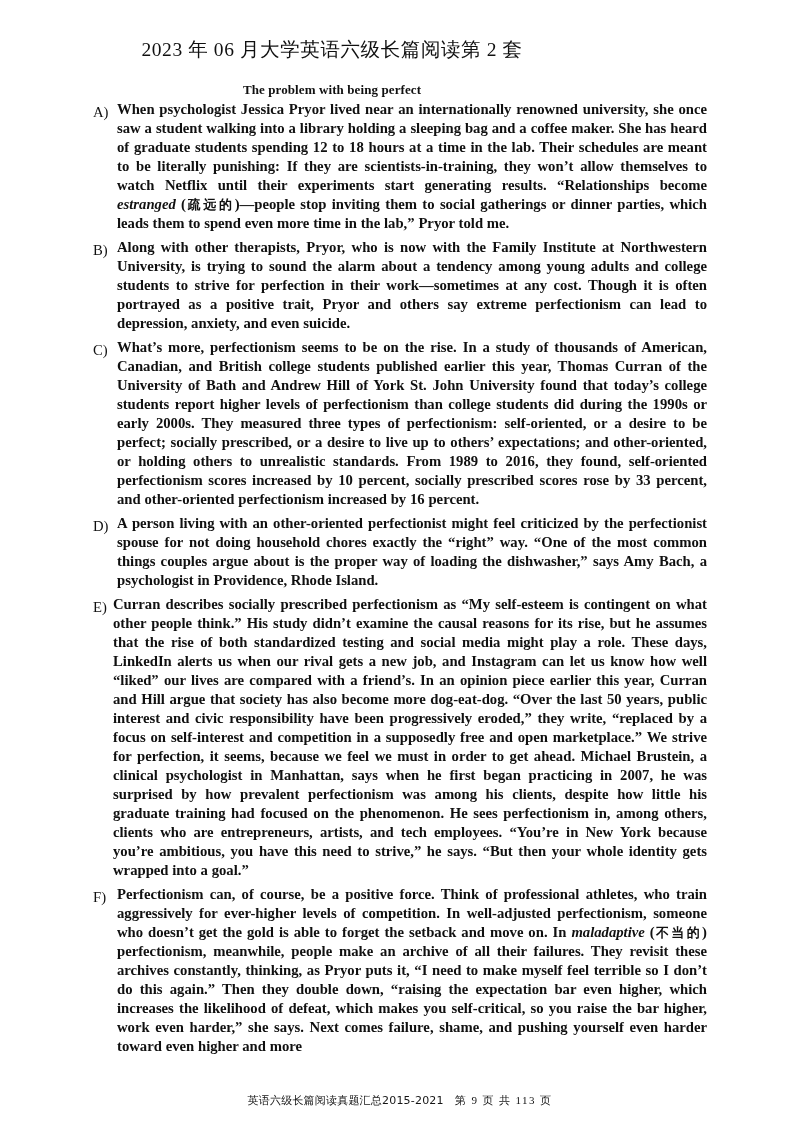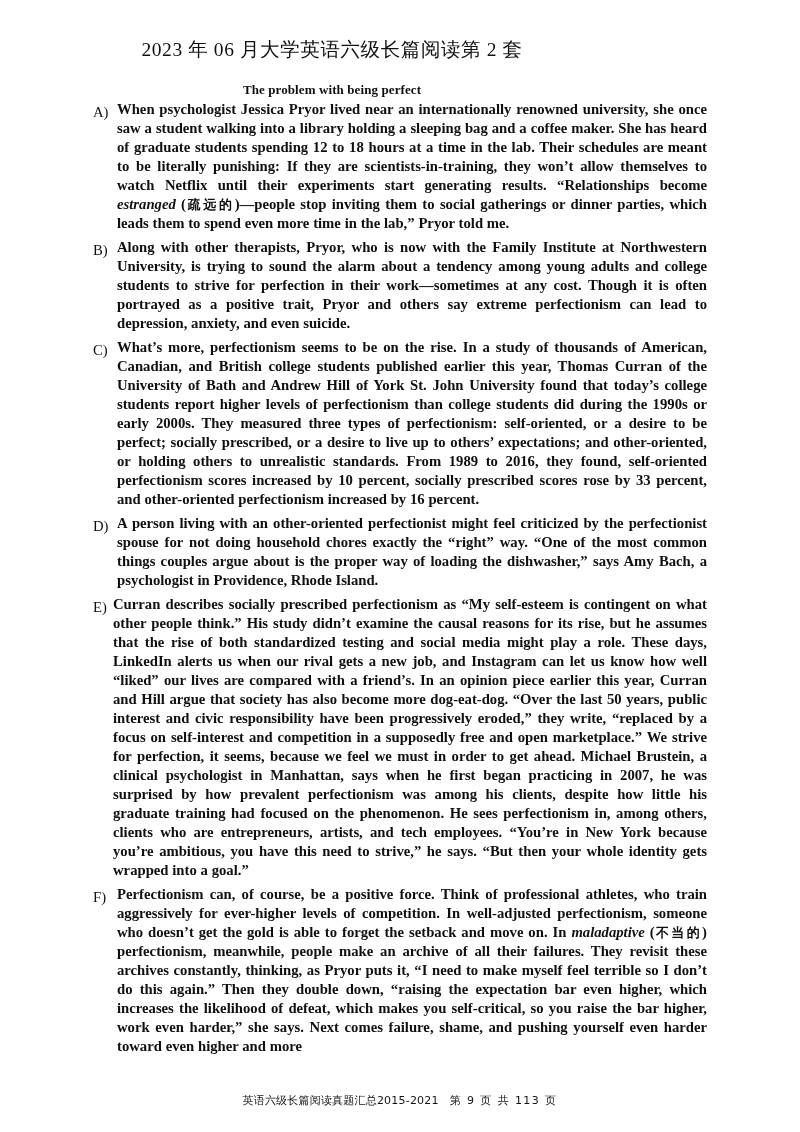--- a/index.html
+++ b/index.html
@@ -95,21 +95,21 @@
     position: absolute;
     left: 0;
     top: 1093px;
     width: 800px;
     text-align: center;
     font-size: 11px;
     font-family: "DejaVu Sans", sans-serif;
     color: #141414;
     letter-spacing: 0.2px;
   }
-  .footer .pg { letter-spacing: 1.4px; }
+  .footer .pg { letter-spacing: 1.4px; font-family: Liberation Serif, serif; }
 </style>
 </head>
 <body>
 
 <div class="page">
 
   <h1 class="doc-title">2023 年 06 月大学英语六级长篇阅读第 2 套</h1>
   <h2 class="doc-subtitle">The problem with being perfect</h2>
 
   <div class="body-area" id="article-body">

